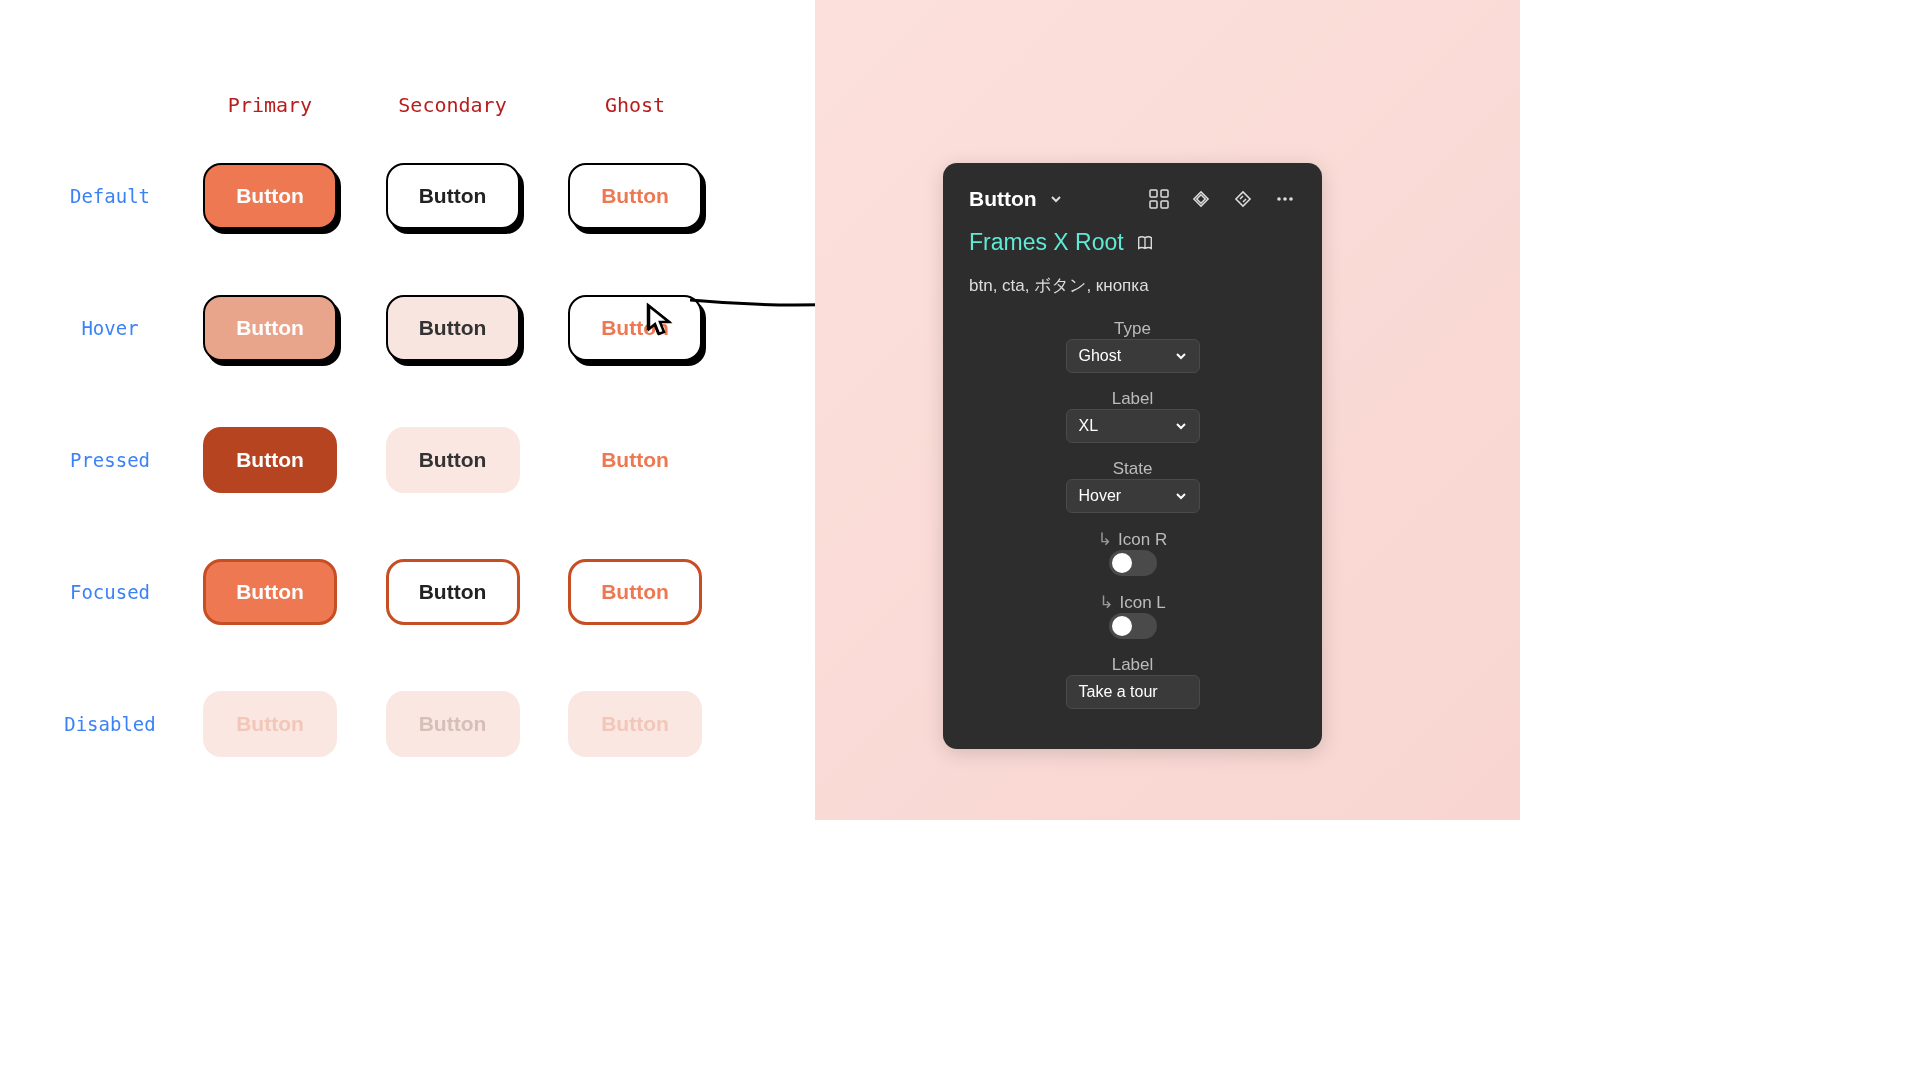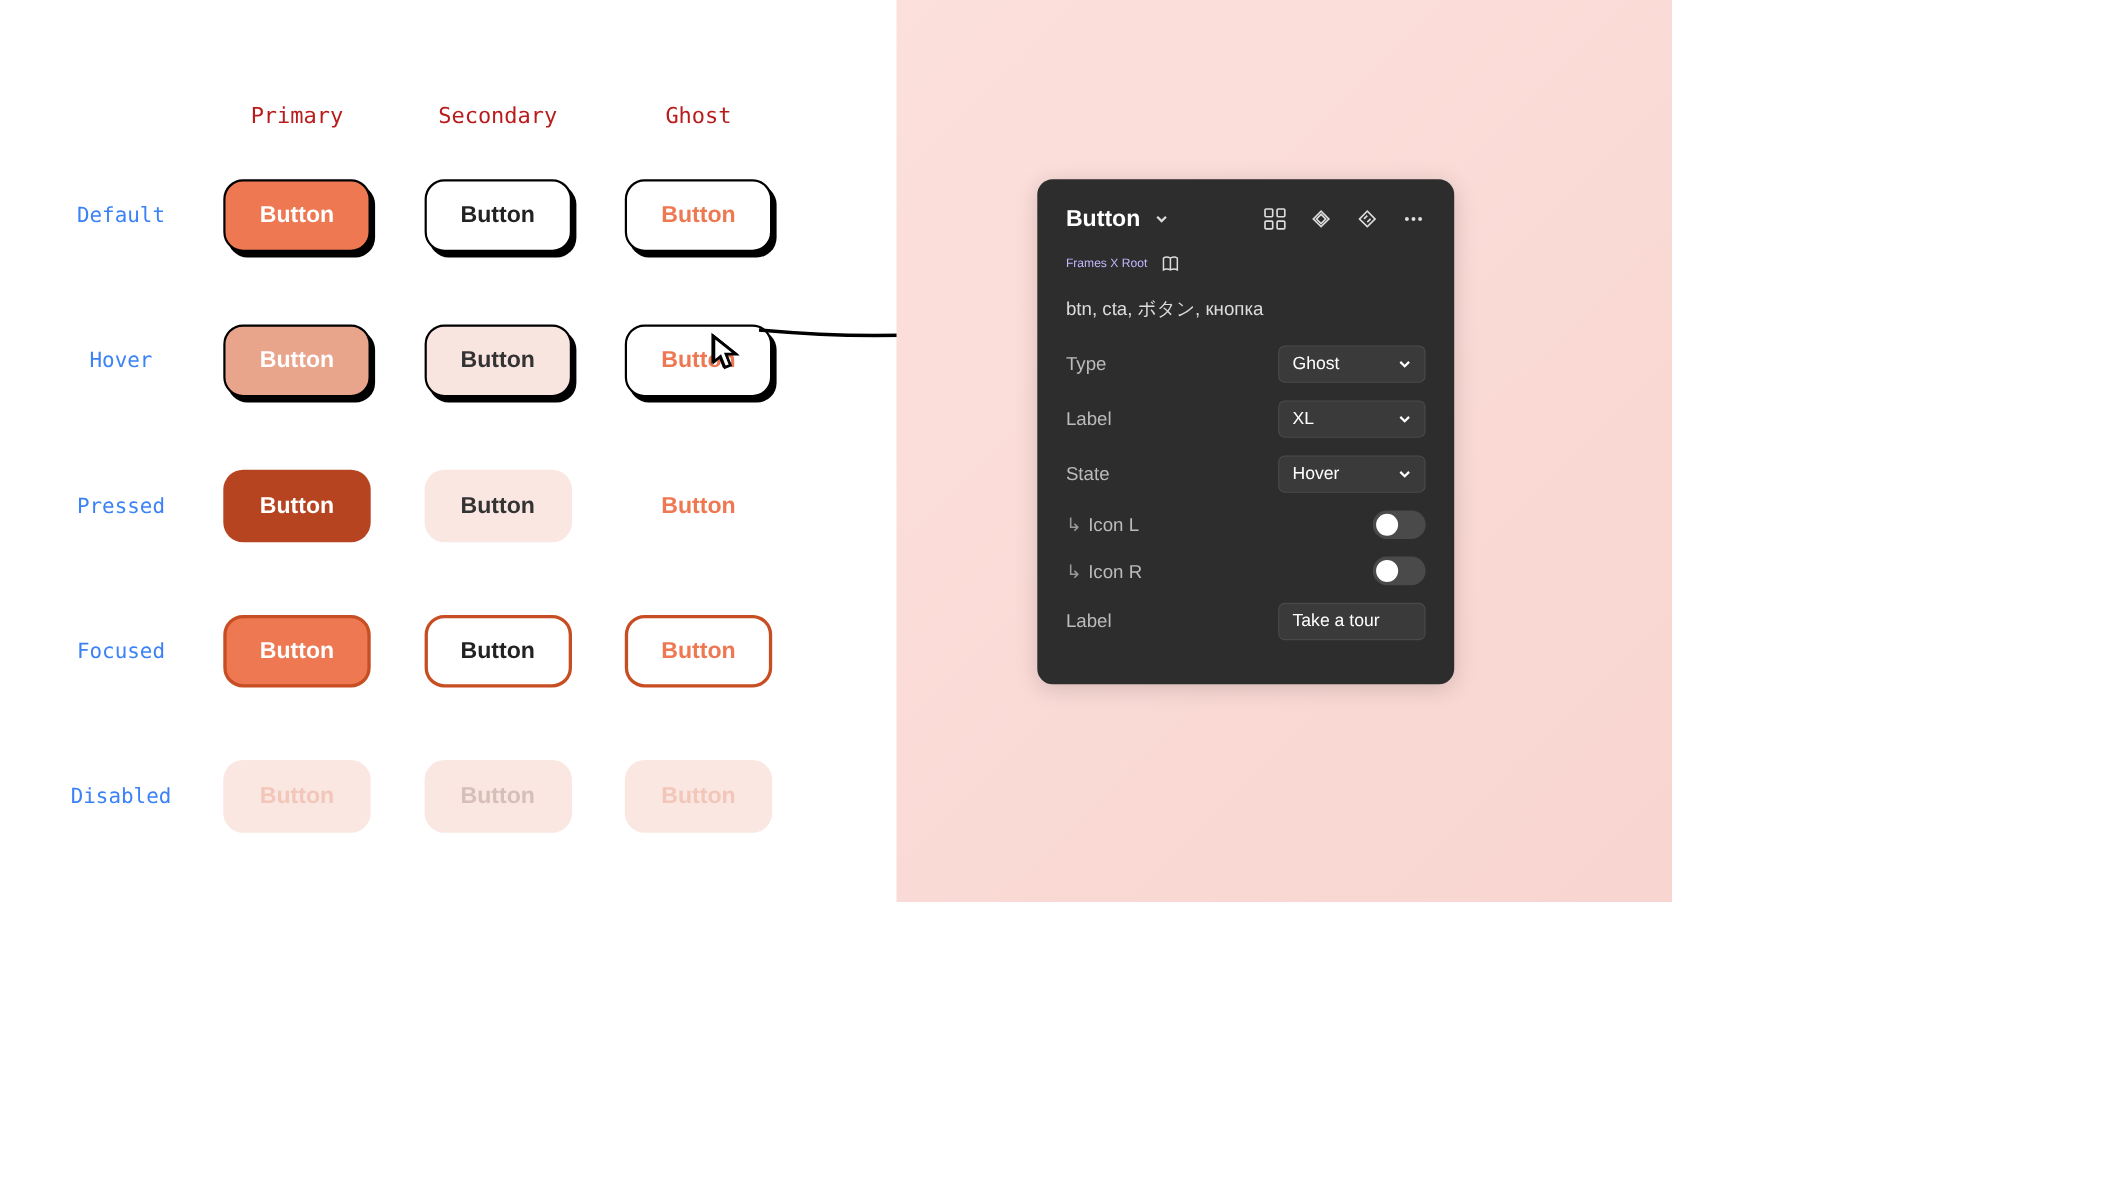--- a/index.html
+++ b/index.html
@@ -44,23 +44,23 @@
 
 .arrow { position: absolute; left: 690px; top: 285px; width: 220px; }
 
 
 .panel { position: absolute; left: 943px; top: 163px; width: 379px; background: #2d2d2d; border-radius: 14px; padding: 24px 26px; color: #e5e5e5; box-shadow: 0 4px 20px rgba(0,0,0,0.15); }
 .panel-header { display: flex; align-items: center; justify-content: space-between; margin-bottom: 18px; }
 .panel-title-wrap { display: flex; align-items: center; gap: 8px; }
 .panel-title { font-size: 21px; font-weight: 700; color: #fff; }
 .panel-icons { display: flex; gap: 20px; align-items: center; }
 .panel-icon { width: 22px; height: 22px; display: flex; align-items: center; justify-content: center; color: #ddd; }
-.panel-subtitle { display: flex; align-items: center; gap: 10px; color: #c4b5fd; font-size: 11px; margin-bottom: 18px; }
+.panel-subtitle { display: flex; align-items: center; gap: 10px; color: #5eead4; font-size: 23px; margin-bottom: 18px; }
 .panel-desc { color: #ddd; font-size: 17px; margin-bottom: 22px; }
-.prop-row { display: flex; align-items: center; justify-content: space-between; margin-bottom: 16px; }
+.prop-row { display: flex; align-items: center; justify-content: space-between; margin-bottom: 16px; flex-direction: column; }
 .prop-label { color: #bbb; font-size: 17px; }
 .select { background: #3a3a3a; border: 1px solid #4a4a4a; border-radius: 6px; padding: 7px 12px; width: 134px; display: flex; align-items: center; justify-content: space-between; color: #fff; font-size: 16px; }
 .toggle { width: 48px; height: 26px; background: #4a4a4a; border-radius: 13px; position: relative; }
 .toggle-knob { width: 20px; height: 20px; background: #fff; border-radius: 50%; position: absolute; top: 3px; left: 3px; }
 .text-input { background: #3a3a3a; border: 1px solid #4a4a4a; border-radius: 6px; padding: 7px 12px; width: 134px; color: #fff; font-size: 16px; }
 .indent-icon { color: #999; margin-right: 6px; }
 .chev { width: 12px; height: 12px; }
 </style>
 </head>
 <body>
@@ -217,30 +217,30 @@
     <span class="prop-label">State</span>
     <div class="select">
       <span>Hover</span>
       <svg class="chev" viewBox="0 0 12 12">
           <path d="M2 4 L6 8 L10 4" stroke="currentColor" stroke-width="2" fill="none"></path>
         </svg>
     </div>
   </div>
 
   <div class="prop-row">
+    <span class="prop-label"><span class="indent-icon">↳</span><span>Icon R</span></span>
+    <div class="toggle">
+        <div class="toggle-knob"></div>
+      </div>
+  </div>
+
+  <div class="prop-row">
     <span class="prop-label"><span class="indent-icon">↳</span><span>Icon L</span></span>
     <div class="toggle">
         <div class="toggle-knob"></div>
       </div>
   </div>
 
   <div class="prop-row">
-    <span class="prop-label"><span class="indent-icon">↳</span><span>Icon R</span></span>
-    <div class="toggle">
-        <div class="toggle-knob"></div>
-      </div>
-  </div>
-
-  <div class="prop-row">
     <span class="prop-label">Label</span>
     <div class="text-input"><span>Take a tour</span></div>
   </div>
 </div>
 
 </body></html>

